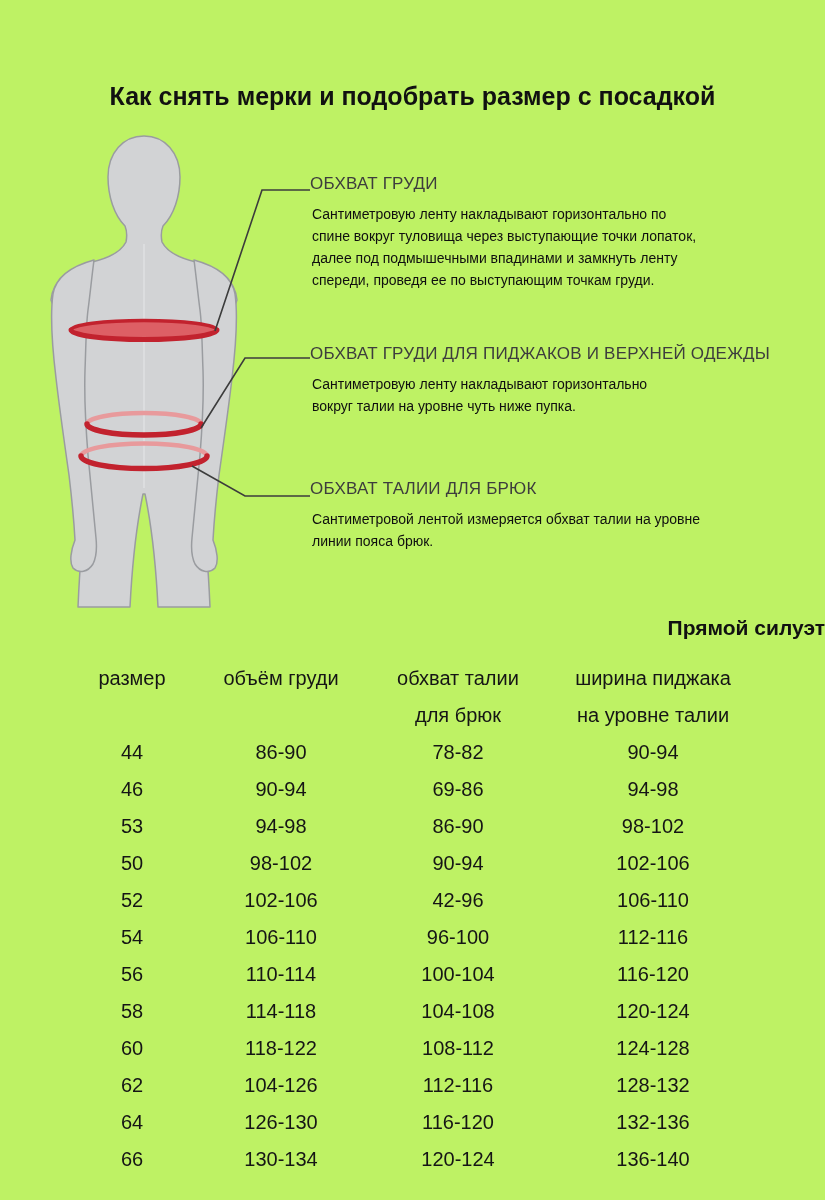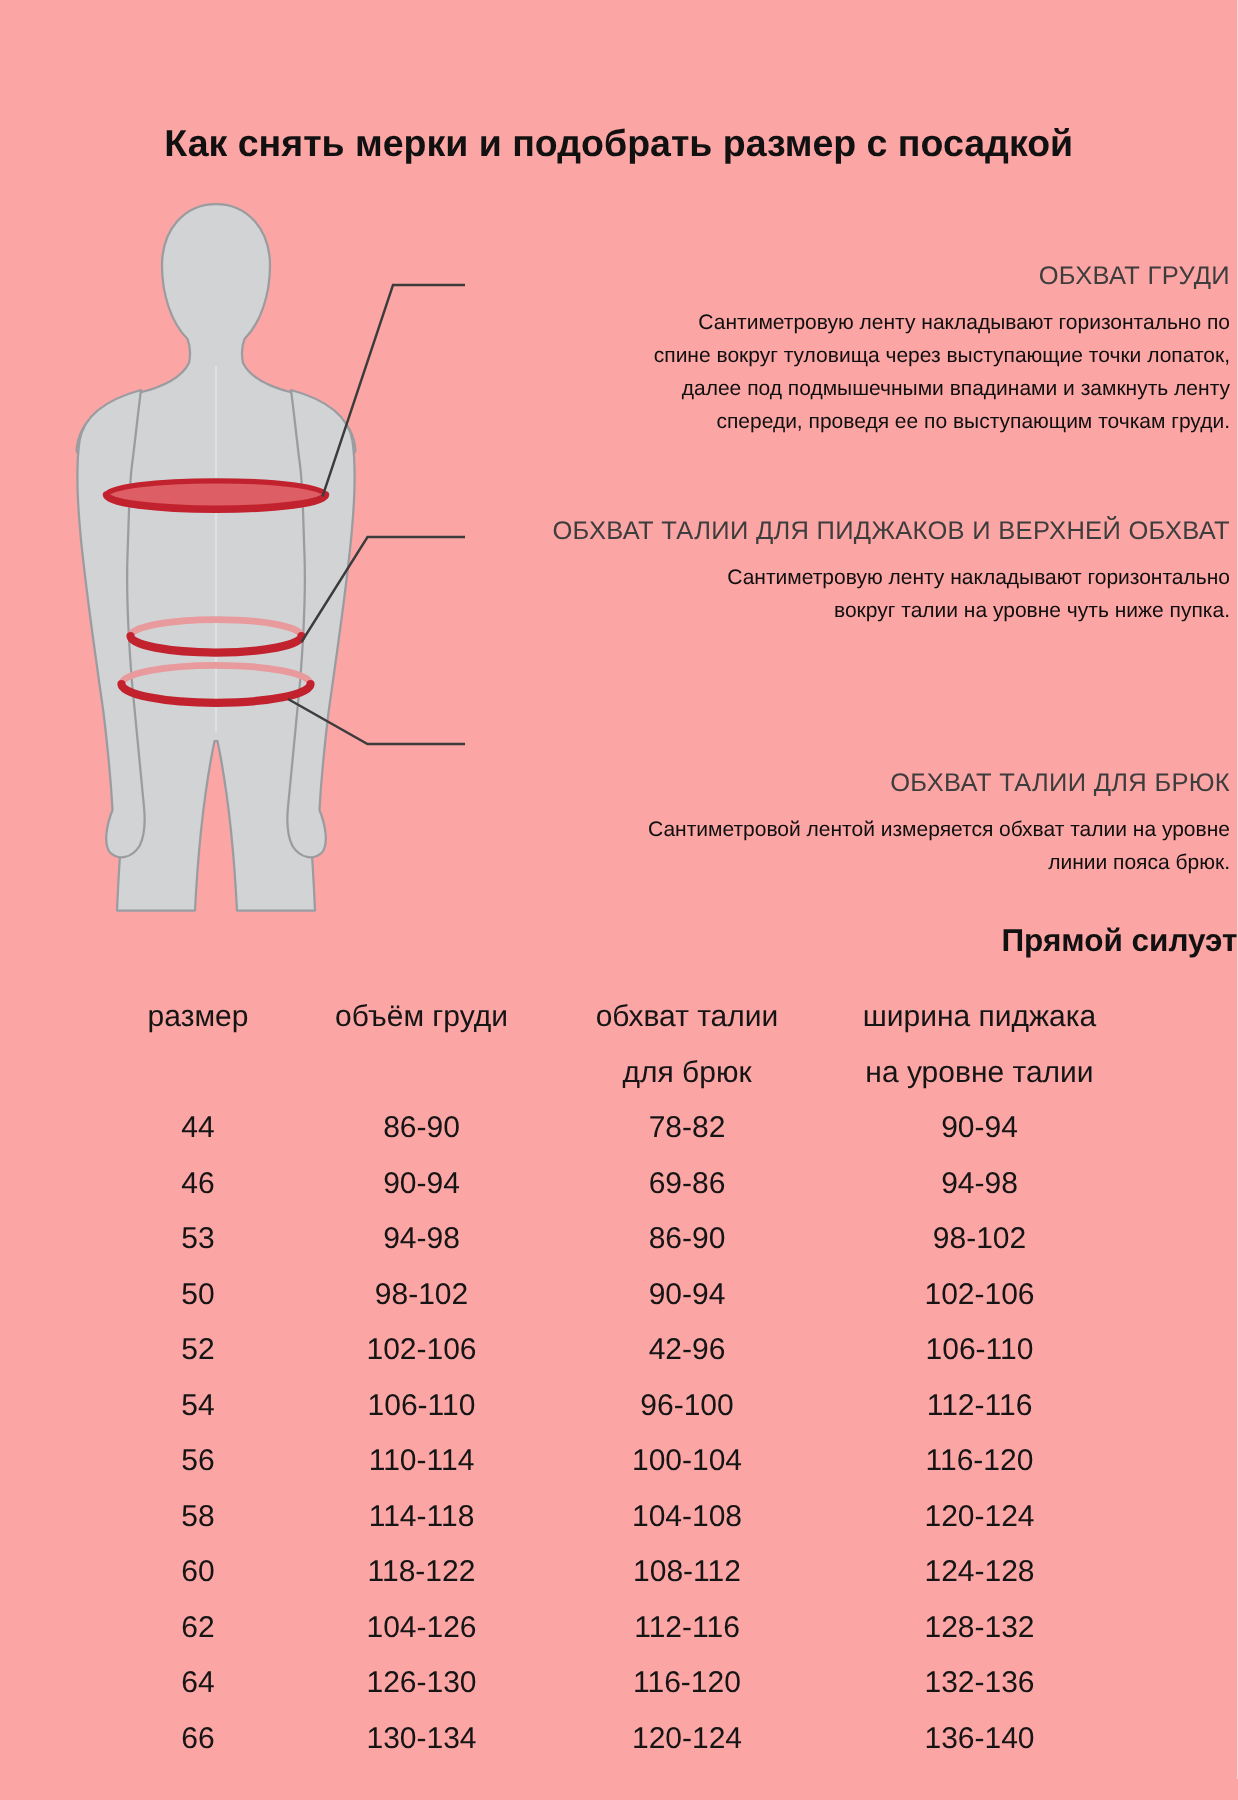--- a/index.html
+++ b/index.html
@@ -1,30 +1,30 @@
 <!DOCTYPE html>
 <html lang="ru"><head>
 <meta charset="utf-8">
 <style>
   html,body{margin:0;padding:0;background:#ffffff;}
   .page{
     position:relative;
     width:825px;height:1200px;
-    background:#fca5a5;
+    background:#bef264;
     font-family:"Liberation Sans","DejaVu Sans",sans-serif;
     overflow:hidden;
     color:#161616;
   }
   .page-title{
     position:absolute;top:82px;left:0;width:825px;
     margin:0;text-align:center;
     font-size:25px;font-weight:700;color:#111111;
   }
   .figure-wrap{position:absolute;left:24px;top:130px;width:290px;height:480px;}
-  .measure-block{position:absolute;left:310px;width:510px;text-align:right;}
+  .measure-block{position:absolute;left:310px;width:510px;}
   .measure-title{
     margin:0;font-size:17px;font-weight:400;
     color:#3d3d3d;letter-spacing:.2px;
   }
   .measure-desc{
     margin:9px 0 0 2px;font-size:14px;line-height:22px;
     color:#0f0f0f;white-space:pre-line;
   }
   .table-title{
     position:absolute;top:616px;left:0;width:825px;
@@ -93,26 +93,26 @@
 
   <div class="measure-block" style="top:174px">
     <h2 class="measure-title">ОБХВАТ ГРУДИ</h2>
     <p class="measure-desc">Сантиметровую ленту накладывают горизонтально по
 спине вокруг туловища через выступающие точки лопаток,
 далее под подмышечными впадинами и замкнуть ленту
 спереди, проведя ее по выступающим точкам груди.</p>
   </div>
 
   <div class="measure-block" style="top:344px">
-    <h2 class="measure-title">ОБХВАТ ТАЛИИ ДЛЯ ПИДЖАКОВ И ВЕРХНЕЙ ОБХВАТ</h2>
+    <h2 class="measure-title">ОБХВАТ ГРУДИ ДЛЯ ПИДЖАКОВ И ВЕРХНЕЙ ОДЕЖДЫ</h2>
     <p class="measure-desc">Сантиметровую ленту накладывают горизонтально
 вокруг талии на уровне чуть ниже пупка.</p>
   </div>
 
-  <div class="measure-block" style="top:512px">
+  <div class="measure-block" style="top:479px">
     <h2 class="measure-title">ОБХВАТ ТАЛИИ ДЛЯ БРЮК</h2>
     <p class="measure-desc">Сантиметровой лентой измеряется обхват талии на уровне
 линии пояса брюк.</p>
   </div>
 
   <h2 class="table-title">Прямой силуэт</h2>
 
   <div class="size-grid">
 
     <div class="cell">размер</div>

